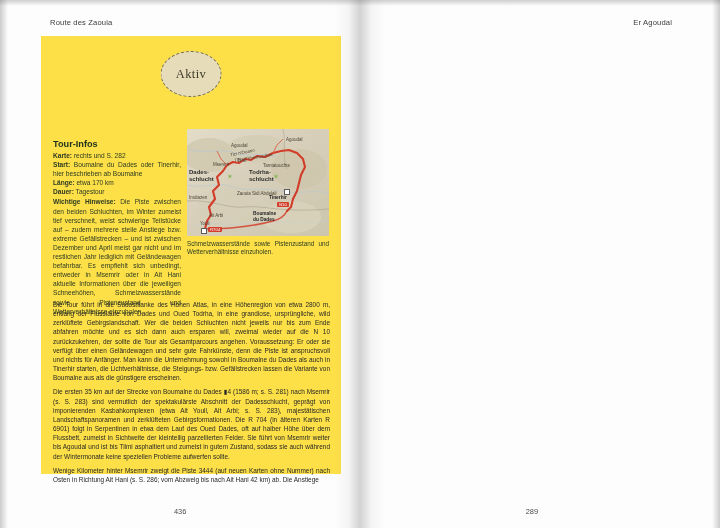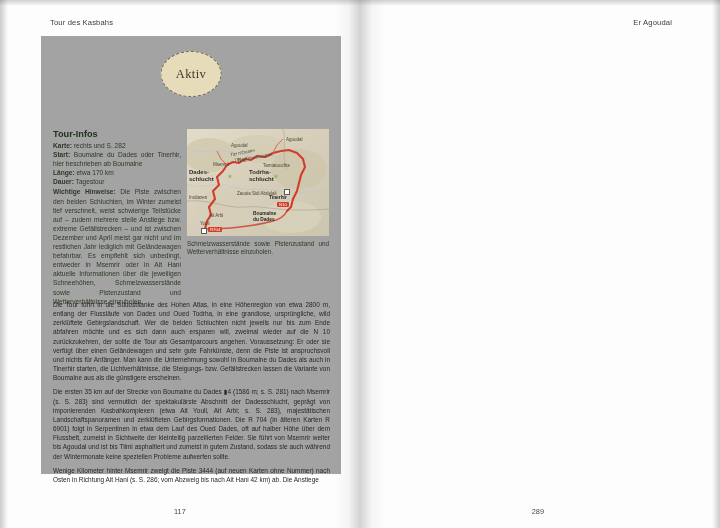--- a/index.html
+++ b/index.html
@@ -30,46 +30,46 @@
   .outer-shadow-r{position:absolute;right:0;top:0;bottom:0;width:8px;
      background:linear-gradient(to left,rgba(90,90,90,.30),rgba(255,255,255,0));z-index:5;}
 
   
   .runhead{position:absolute;top:18px;font-size:7.6px;color:#3b3b3b;letter-spacing:.15px;}
   .runhead.l{left:50px;}
   .runhead.r{right:48px;}
 
   .folio{position:absolute;bottom:12px;font-size:7.4px;color:#4a4a4a;}
   .folio.l{left:174px;}
-  .folio.r{right:176px;padding-left:38px;}
+  .folio.r{right:182px;padding-left:38px;}
 
   
   .aktiv-box{
     position:absolute;left:41px;top:36px;width:300px;height:438px;
-    background:#a3a3a3;
+    background:#fde047;
     border:0;box-sizing:border-box;
   }
   .aktiv-badge{
     position:absolute;left:50%;transform:translateX(-50%);top:15px;
     width:59px;height:44px;border-radius:50%;
     background:#e6dcb9;border:1.4px dashed #6f6a50;
     display:flex;align-items:center;justify-content:center;
   }
   .aktiv-badge span{
     font-family:"Liberation Serif", serif;font-size:12.5px;color:#3c3a2c;letter-spacing:.4px;
   }
   .aktiv-title{
     position:absolute;top:68px;left:0;width:100%;text-align:center;
     font-family:"Liberation Serif", serif;font-weight:bold;
     font-size:10.7px;color:#1d1d1d;letter-spacing:.15px;
   }
 
   
   .tourinfos{position:absolute;left:12px;top:93px;width:128px;}
-  .tourinfos h4{margin:0 0 2px 0;font-size:9.2px;color:#22331d;font-weight:bold;}
+  .tourinfos h4{margin:10px 0 2px 0;font-size:9.2px;color:#22331d;font-weight:bold;}
   .tourinfos p{margin:0;font-size:6.6px;line-height:9.1px;color:#2c3a24;text-align:justify;}
   .tourinfos p.hinw{margin-top:1px;}
   .tourinfos b{font-weight:bold;}
 
   
   .mapwrap{position:absolute;left:146px;top:93px;width:142px;}
   .map{position:relative;width:142px;height:107px;overflow:hidden;
     background:#ded7c6;}
   .mapcap{margin-top:4px;font-size:6.3px;line-height:8.4px;color:#2c3a24;text-align:justify;}
 
@@ -89,21 +89,21 @@
 </style>
 </head>
 <body>
 
 <div class="spread">
 
   <div class="page left">
     <div class="edge-top"></div>
     <div class="outer-shadow-l"></div>
 
-    <div class="runhead l">Tour des Kasbahs</div>
+    <div class="runhead l">Route des Zaouia</div>
 
     <div class="aktiv-box">
 
       <div class="aktiv-badge">
         <span>Aktiv</span>
       </div>
 
 
       <div class="tourinfos">
         <h4>Tour-Infos</h4>
@@ -180,21 +180,21 @@
         <div class="mapcap">Schmelzwasserstände sowie Pistenzustand und Wetterverhältnisse einzuholen.</div>
       </div>
     </div>
 
     <div class="lbody">
       <p>Die Tour führt in die Südostflanke des Hohen Atlas, in eine Höhenregion von etwa 2800 m, entlang der Flussläufe von Dades und Oued Todrha, in eine grandiose, ursprüngliche, wild zerklüftete Gebirgslandschaft. Wer die beiden Schluchten nicht jeweils nur bis zum Ende abfahren möchte und es sich dann auch ersparen will, zweimal wieder auf die N 10 zurückzukehren, der sollte die Tour als Gesamtparcours angehen. Voraussetzung: Er oder sie verfügt über einen Geländewagen und sehr gute Fahrkünste, denn die Piste ist anspruchsvoll und nichts für Anfänger. Man kann die Unternehmung sowohl in Boumalne du Dades als auch in Tinerhir starten, die Lichtverhältnisse, die Steigungs- bzw. Gefällstrecken lassen die Variante von Boumalne aus als die günstigere erscheinen.</p>
       <p>Die ersten 35 km auf der Strecke von Boumalne du Dades ▮4 (1586 m; s. S. 281) nach Msemrir (s. S. 283) sind vermutlich der spektakulärste Abschnitt der Dadesschlucht, geprägt von imponierenden Kasbahkomplexen (etwa Ait Youll, Ait Arbi; s. S. 283), majestätischen Landschaftspanoramen und zerklüfteten Gebirgsformationen. Die R 704 (in älteren Karten R 6901) folgt in Serpentinen in etwa dem Lauf des Oued Dades, oft auf halber Höhe über dem Flussbett, zumeist in Sichtweite der kleinteilig parzellierten Felder. Sie führt von Msemrir weiter bis Agoudal und ist bis Tilmi asphaltiert und zumeist in gutem Zustand, sodass sie auch während der Wintermonate keine speziellen Probleme aufwerfen sollte.</p>
       <p>Wenige Kilometer hinter Msemrir zweigt die Piste 3444 (auf neuen Karten ohne Nummer) nach Osten in Richtung Ait Hani (s. S. 286; vom Abzweig bis nach Ait Hani 42 km) ab. Die Anstiege</p>
     </div>
 
-    <div class="folio l">117</div>
+    <div class="folio l">436</div>
     <div class="gutter-left"></div>
   </div>
 
   <div class="page right">
     <div class="edge-top"></div>
     <div class="outer-shadow-r"></div>
 
     <div class="runhead r">Er Agoudal</div>
 
     <div class="folio r">289</div>

